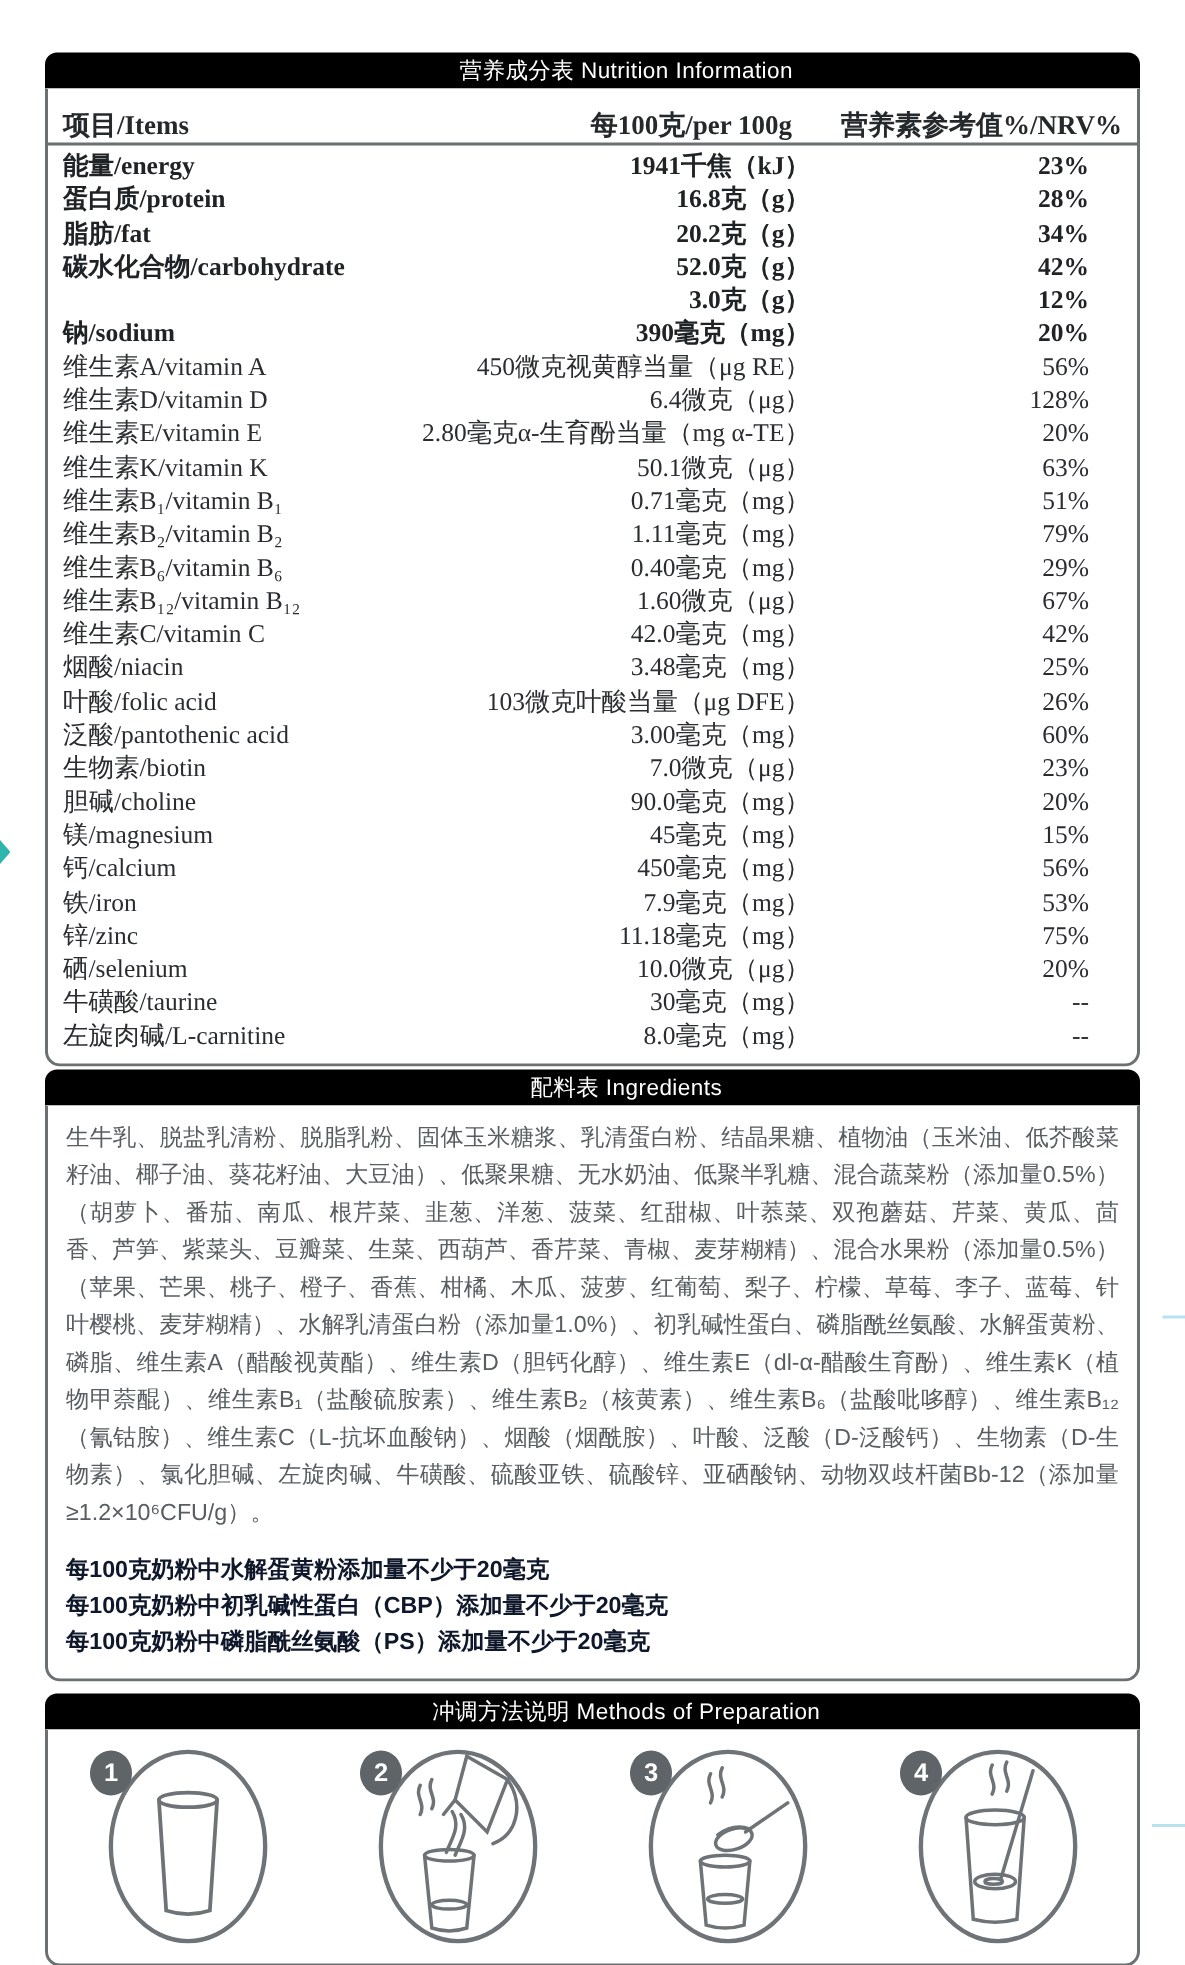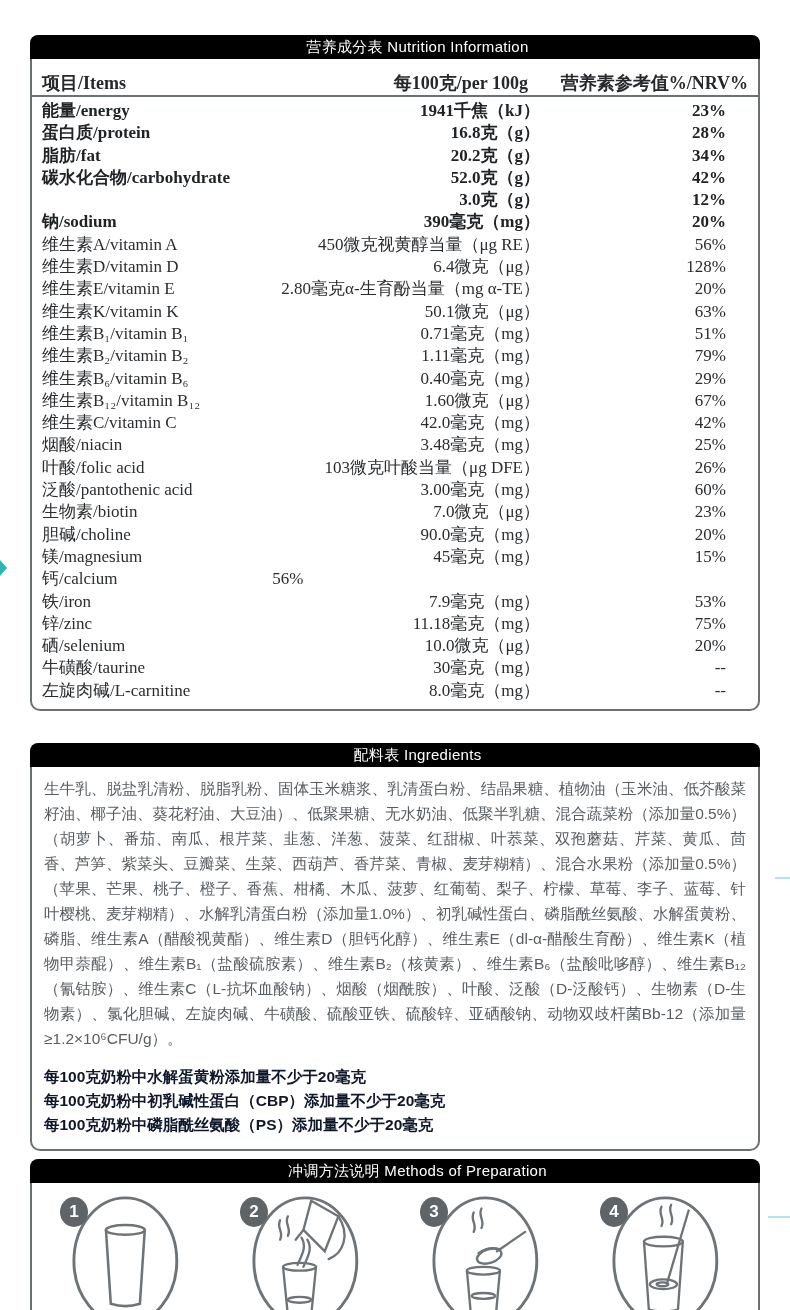--- a/index.html
+++ b/index.html
@@ -3,21 +3,21 @@
 <meta charset="utf-8">
 <style>
   * { box-sizing: border-box; }
   html,body { margin:0; padding:0; }
   body {
     width:790px; height:1310px; background:#ffffff; position:relative; overflow:hidden;
     font-family:"Liberation Sans","DejaVu Sans",sans-serif; color:#26292c;
   }
   .panel { margin:0 30px; }
   .panel.first { margin-top:35px; }
-  .panel.mid   { margin-top:32px; }
+  .panel.mid   { margin-top:2px; }
   .panel.last  { margin-top:8px; }
 
   .bar {
     height:24px; background:#000000; border-radius:8px 8px 0 0;
     color:#ffffff; font-weight:normal; font-size:15px; letter-spacing:.3px;
     display:flex; align-items:center; justify-content:center;padding-left:45px;
   }
   .box {
     border:2px solid #6b7073; border-top:none; border-radius:0 0 10px 10px; background:#fff;
   }
@@ -184,20 +184,21 @@
             <span class="nv">90.0毫克（mg）</span>
             <span class="nn">20%</span>
           </div>
           <div class="nrow">
             <span class="ni">镁/magnesium</span>
             <span class="nv">45毫克（mg）</span>
             <span class="nn">15%</span>
           </div>
           <div class="nrow">
             <span class="ni">钙/calcium</span>
+            <span class="nv">450毫克（mg）</span>
             <span class="nn">56%</span>
           </div>
           <div class="nrow">
             <span class="ni">铁/iron</span>
             <span class="nv">7.9毫克（mg）</span>
             <span class="nn">53%</span>
           </div>
           <div class="nrow">
             <span class="ni">锌/zinc</span>
             <span class="nv">11.18毫克（mg）</span>

